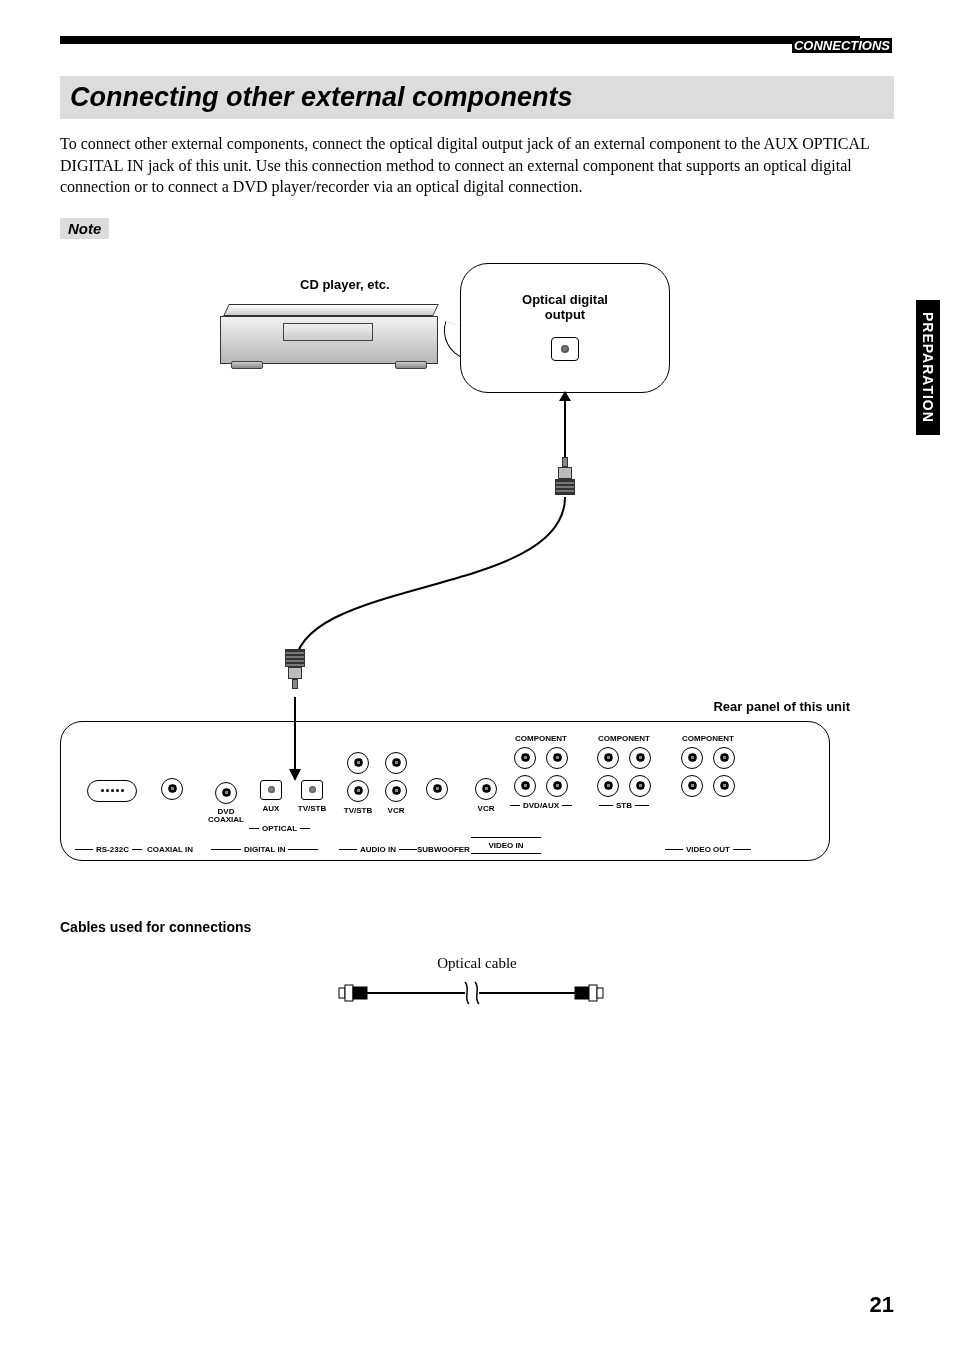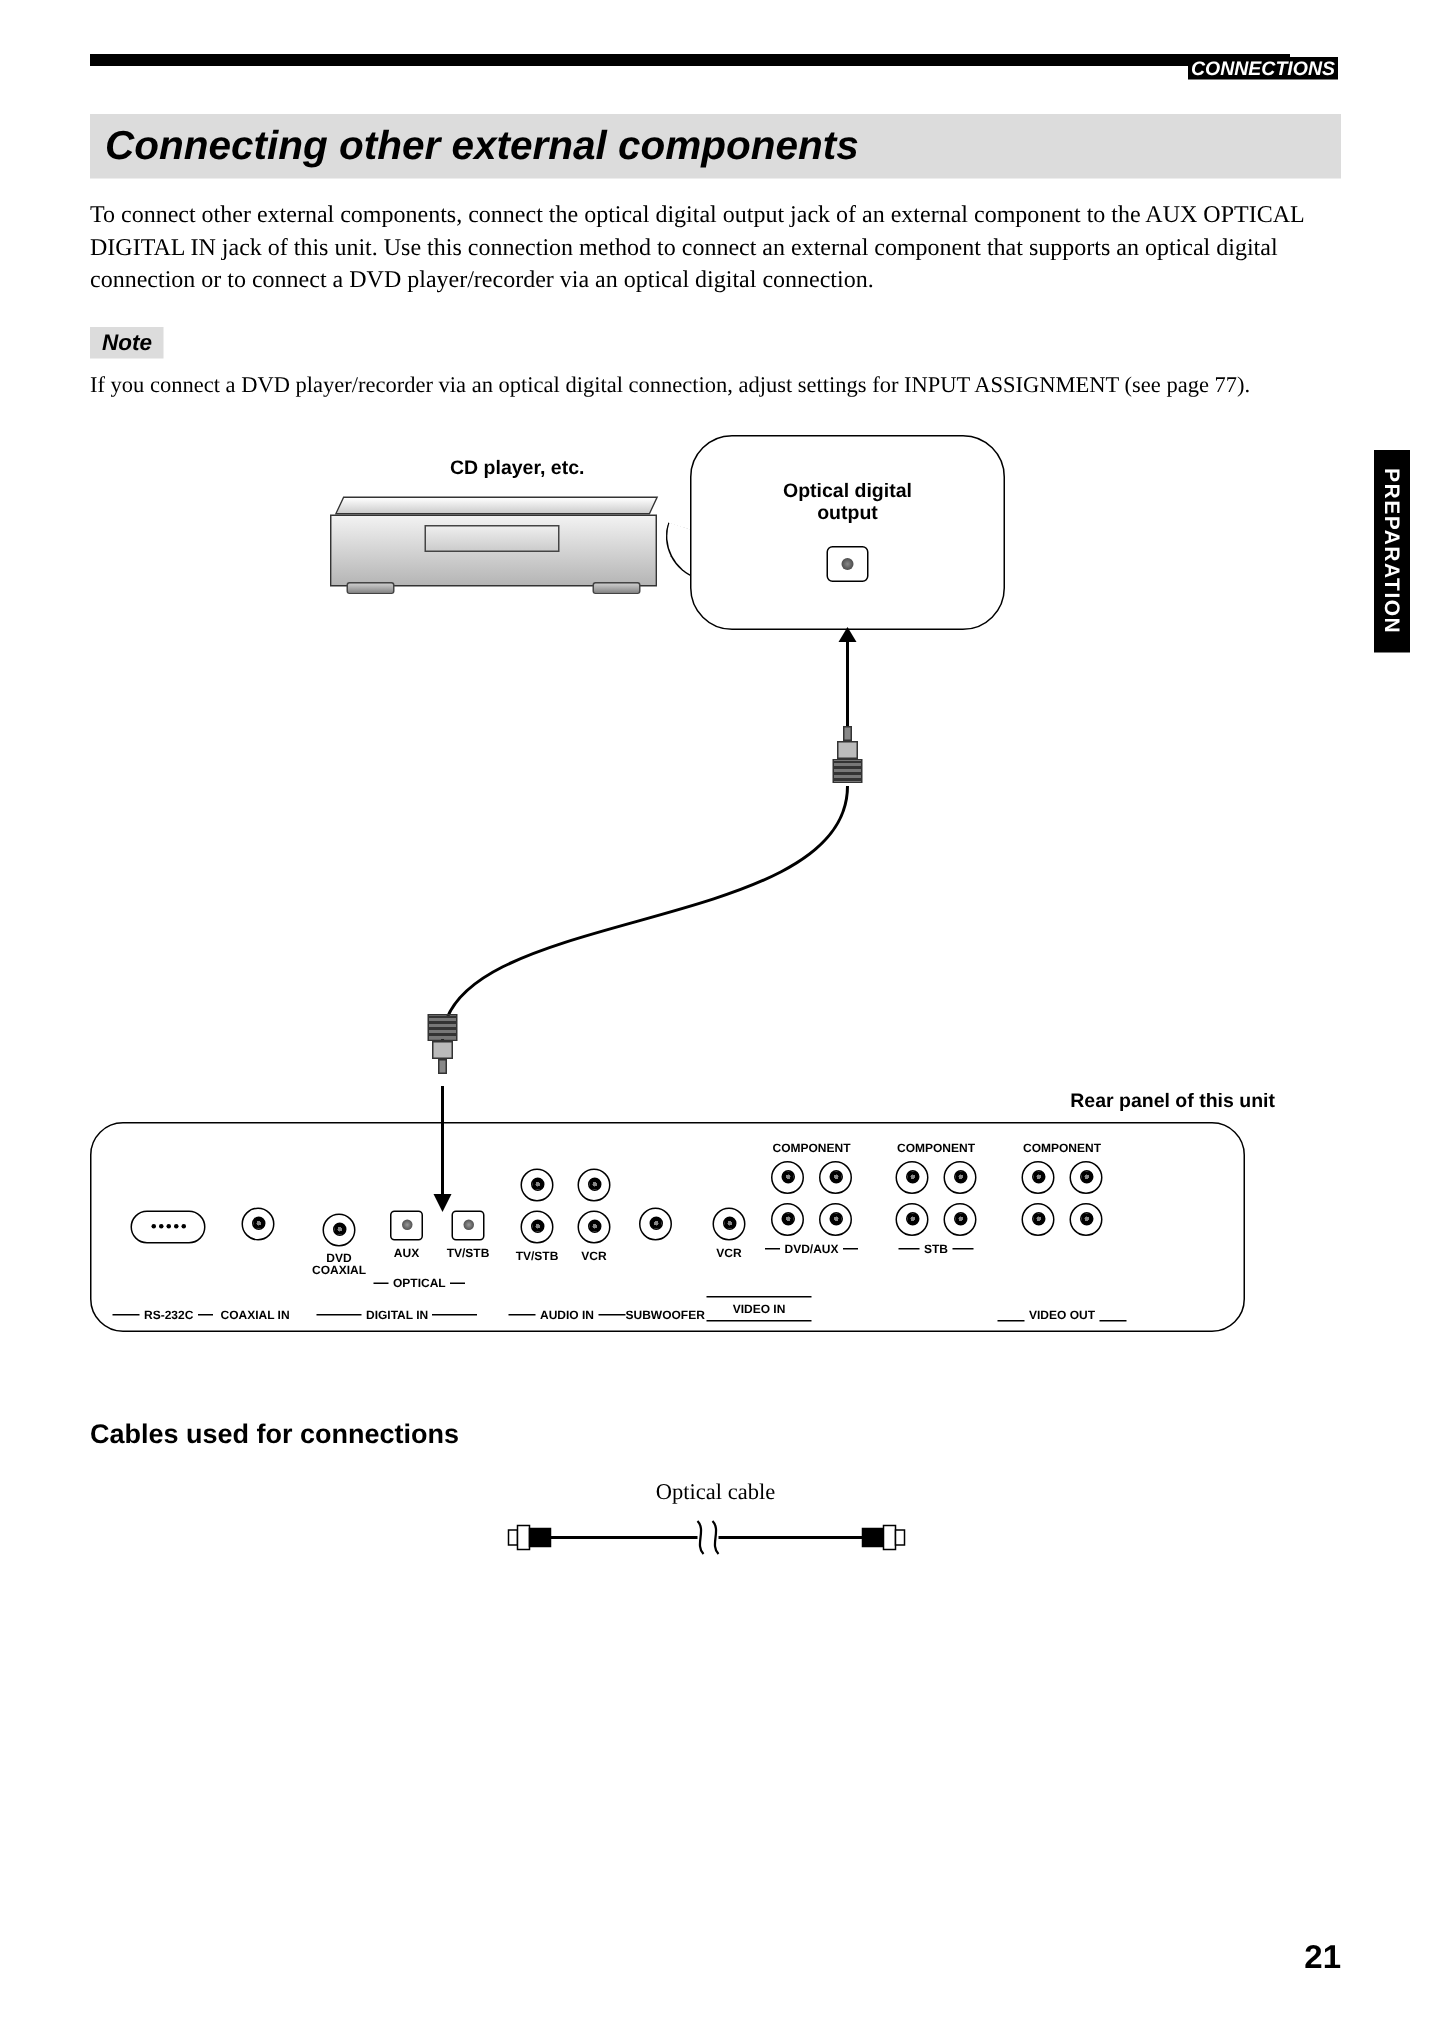--- a/index.html
+++ b/index.html
@@ -267,21 +267,21 @@
     bottom: 6px;
     font-size: 8px; font-weight: bold;
     display: flex; align-items: center; gap: 3px;
     white-space: nowrap;
   }
   .hr { height:1px; background:#000; flex:0 0 auto; }
 
   .cables-heading {
     font-family: Arial, Helvetica, sans-serif;
     font-weight: bold;
-    font-size: 18px;
+    font-size: 14px;
     margin-top: 30px;
   }
   .cable-fig {
     position: relative;
     width: 320px;
     margin: 20px auto 0 auto;
     text-align: center;
   }
   .cable-title {
     font-family: "Times New Roman", serif;
@@ -319,21 +319,20 @@
   <div class="top-bar"></div>
   <div class="top-label">CONNECTIONS</div>
 
   <div class="section-title-wrap">
     <div class="section-title">Connecting other external components</div>
   </div>
 
   <p class="body-text">To connect other external components, connect the optical digital output jack of an external component to the AUX OPTICAL DIGITAL IN jack of this unit. Use this connection method to connect an external component that supports an optical digital connection or to connect a DVD player/recorder via an optical digital connection.</p>
 
   <div class="note-label">Note</div>
-  <p class="note-text">If you connect a DVD player/recorder via an optical digital connection, adjust settings for INPUT ASSIGNMENT (see page 77).</p>
 
   
   <div class="diagram">
     <div class="cd-label">CD player, etc.</div>
 
     <div class="cd-player">
       <div class="cd-top"></div>
       <div class="cd-front">
         <div class="cd-tray"></div>
         <div class="cd-foot-l"></div>
@@ -537,21 +536,21 @@
             </div>
           <div class="pair-row" style="margin-top:6px;">
               <div class="jack">
                 <div class="inner"></div>
               </div>
               <div class="jack">
                 <div class="inner"></div>
               </div>
             </div>
         </div>
-        <div class="bot-lbl" style="left:604px;align-items:flex-end;">
+        <div class="bot-lbl" style="left:604px;">
           <div class="hr" style="width:18px;"></div>
           <span>VIDEO OUT</span>
           <div class="hr" style="width:18px;"></div>
         </div>
 
       </div>
     </div>
   </div>
 
   <div class="cables-heading">Cables used for connections</div>

